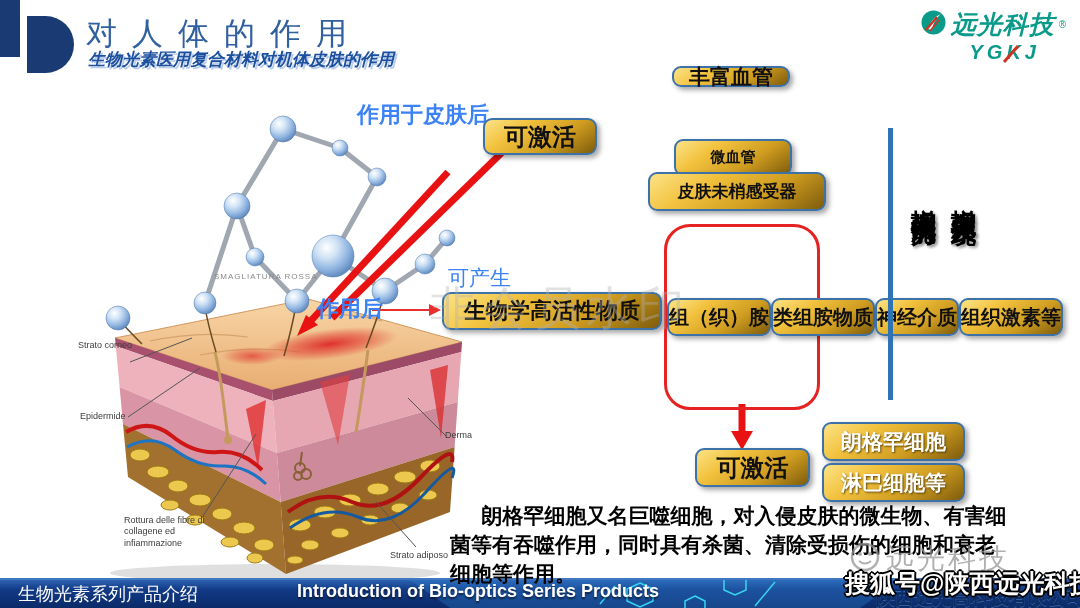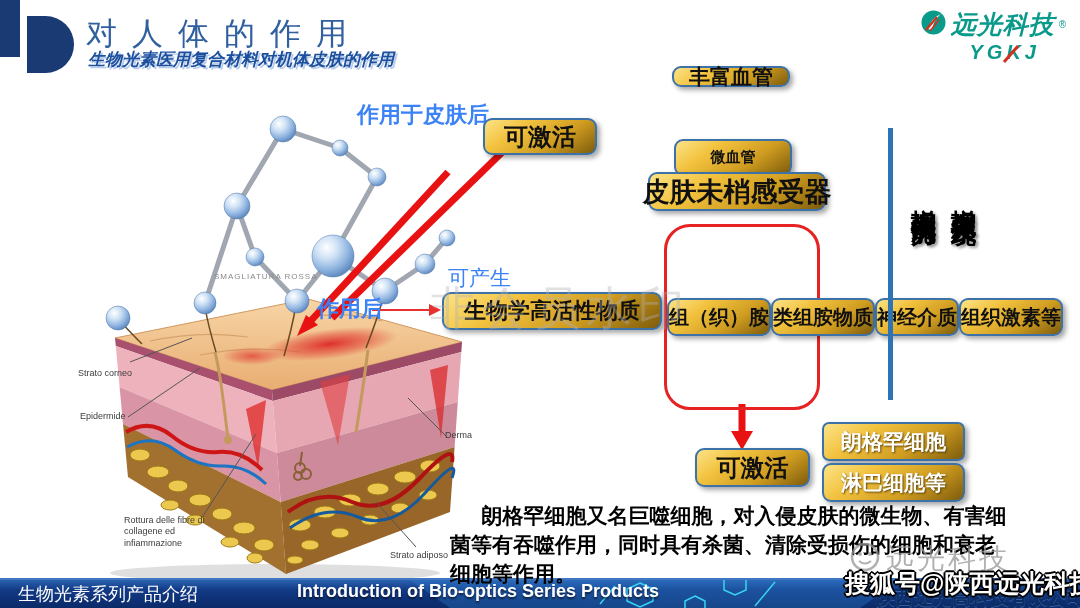--- a/index.html
+++ b/index.html
@@ -229,46 +229,46 @@
       <polygon points="537,123 527,144 515,132" fill="#e81212"></polygon>
       <line x1="448" y1="172" x2="307" y2="325" stroke="#e81212" stroke-width="7"></line>
       <polygon points="297,336 306,315 318,325" fill="#e81212"></polygon>
       <line x1="372" y1="310" x2="430" y2="310" stroke="#e83030" stroke-width="2"></line>
       <polygon points="441,310 429,304 429,316" fill="#e83030"></polygon>
       <line x1="742" y1="404" x2="742" y2="436" stroke="#e81212" stroke-width="7"></line>
       <polygon points="742,450 731,431 753,431" fill="#e81212"></polygon>
     </g>
   </svg>
 
-  <div class="abs skin-label z2" style="left:78px; top:368px;">Strato corneo</div>
+  <div class="abs skin-label z2" style="left:78px; top:340px;">Strato corneo</div>
   <div class="abs skin-label z2" style="left:80px; top:411px;">Epidermide</div>
   <div class="abs skin-label z2" style="left:124px; top:515px; width:92px;">Rottura delle fibre di collagene ed infiammazione</div>
   <div class="abs skin-label z2" style="left:445px; top:430px;">Derma</div>
   <div class="abs skin-label z2" style="left:390px; top:550px;">Strato adiposo</div>
   <div class="abs mol-caption z2">SMAGLIATURA ROSSA</div>
 
   <div class="abs black-label z2" style="left:357px; top:100px; font-size:22px;">作用于皮肤后</div>
   <div class="gold-btn z2" style="left:483px; top:118px; width:114px; height:37px; font-size:24px;">可激活</div>
   <div class="abs black-label z2" style="left:448px; top:264px; font-size:21px; font-weight:400;font-family:Liberation Serif, serif;">可产生</div>
   <div class="abs black-label z2" style="left:317px; top:294px; font-size:22px;">作用后</div>
   <div class="gold-btn z2" style="left:442px; top:292px; width:220px; height:38px; font-size:22px;">生物学高活性物质</div>
 
   <div class="gold-btn z2" style="left:672px; top:66px; width:118px; height:21px; font-size:21px;">丰富血管</div>
   <div class="gold-btn z2" style="left:674px; top:119px; width:118px; height:37px; font-size:15px;margin-top:20px;">微血管</div>
-  <div class="gold-btn z2" style="left:648px; top:172px; width:178px; height:39px; font-size:27px;">皮肤未梢感受器</div>
+  <div class="gold-btn z2" style="left:648px; top:172px; width:178px; height:39px; font-size:17px;">皮肤未梢感受器</div>
 
   <div class="abs red-group z2">
     <div class="gold-btn in-group">组（织）胺</div>
     <div class="gold-btn in-group">类组胺物质</div>
     <div class="gold-btn in-group">神经介质</div>
     <div class="gold-btn in-group">组织激素等</div>
   </div>
 
   <div class="gold-btn z2" style="left:695px; top:448px; width:115px; height:39px; font-size:24px;">可激活</div>
-  <div class="gold-btn white z2" style="left:822px; top:422px; width:143px; height:39px; font-size:21px;border-radius:7px;">朗格罕细胞</div>
+  <div class="gold-btn white z2" style="left:822px; top:422px; width:143px; height:39px; font-size:21px;">朗格罕细胞</div>
   <div class="gold-btn white z2" style="left:822px; top:463px; width:143px; height:39px; font-size:21px;">淋巴细胞等</div>
 
   <div class="abs vline z2"></div>
   <div class="abs vtext z2" style="left:908px; top:190px;">增强抗病能力</div>
   <div class="abs vtext z2" style="left:948px; top:190px;">增强免疫系统</div>
 
   <div class="abs para z2">朗格罕细胞又名巨噬细胞，对入侵皮肤的微生物、有害细菌等有吞噬作用，同时具有杀菌、清除受损伤的细胞和衰老细胞等作用。</div>
 
   <div class="abs footer">
     <svg width="1080" height="28">

